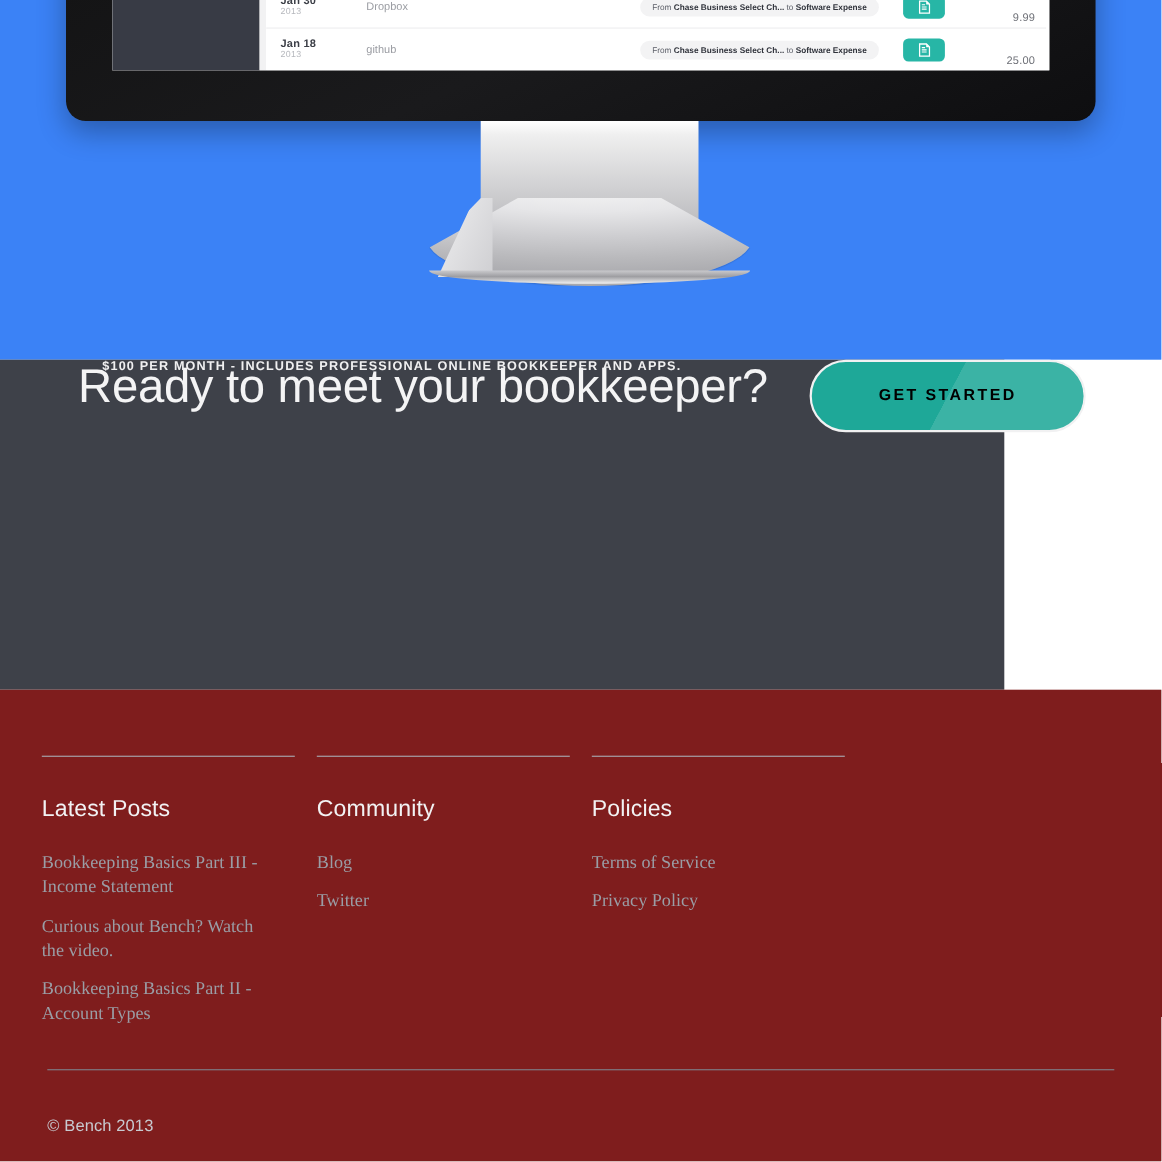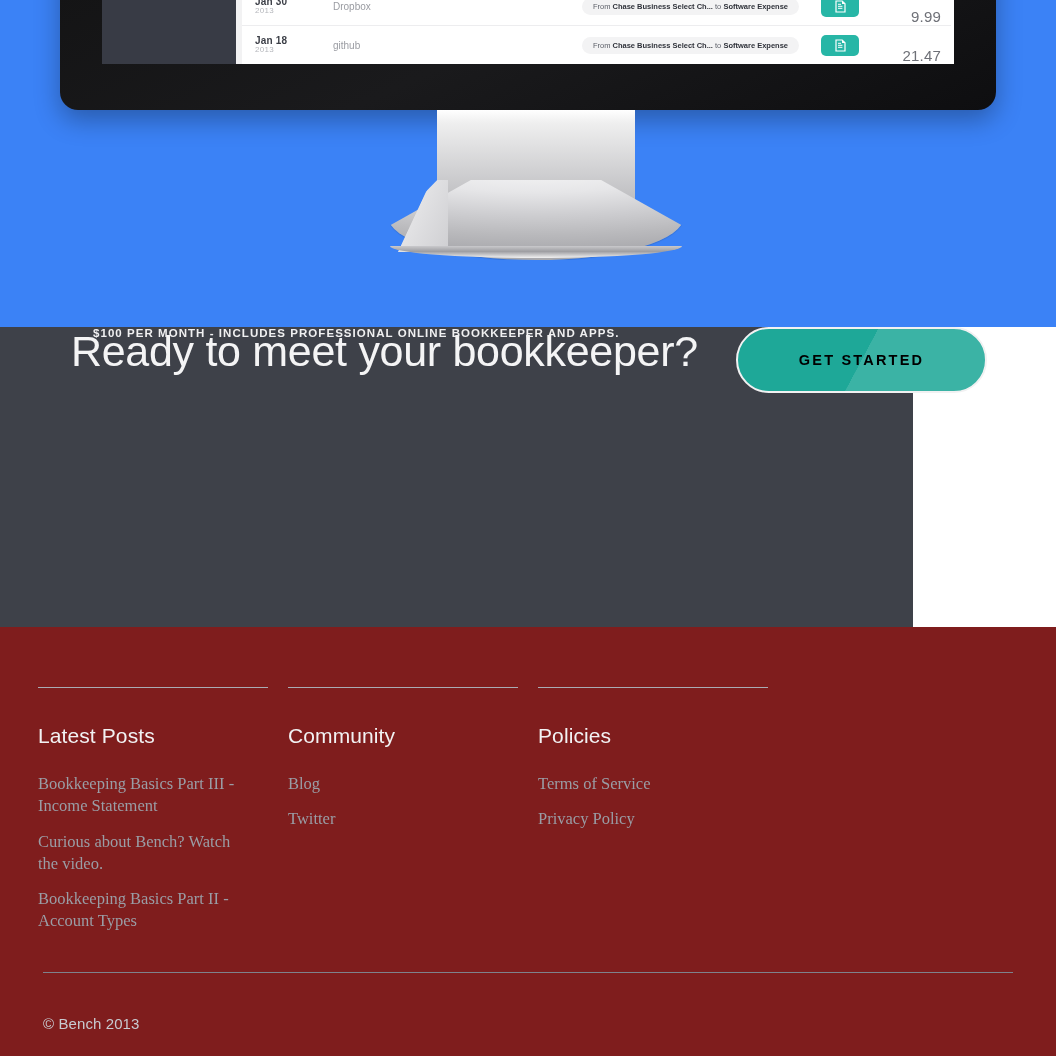--- a/index.html
+++ b/index.html
@@ -124,21 +124,21 @@
     align-items: center;
     justify-content: center;
     margin-right: 30px;
   }
   .txn-action svg { display: block; }
 
   .txn-amount {
     flex: 0 0 58px;
     width: 58px;
     text-align: right;
-    font-size: 15px;
+    font-size: 10px;
     color: #6e7077;
     letter-spacing: 0.2px;
     padding-right: 6px;
     margin-top: 20px;
   }
 
   
   .stand-neck {
     position: absolute;
     left: 437px;
@@ -347,21 +347,21 @@
           </div>
           <div class="txn-action">
             <span>
               <svg width="11" height="13" viewBox="0 0 11 13">
                 <path d="M1 1h6.2L10 3.8V12H1z" fill="none" stroke="#ffffff" stroke-width="1.2"></path>
                 <path d="M7 1v3h3" fill="#ffffff"></path>
                 <path d="M3 4.3h3M3 6.3h4.4M3 8.3h4.4" stroke="#ffffff" stroke-width="1"></path>
               </svg>
             </span>
           </div>
-          <div class="txn-amount">21.47</div>
+          <div class="txn-amount">25.00</div>
         </div>
 
       </div>
     </div>
   </div>
 
   <div class="stand-neck"></div>
   <div class="stand-base"></div>
   <div class="stand-fill-left"></div>
   <div class="stand-base-lip"></div>

